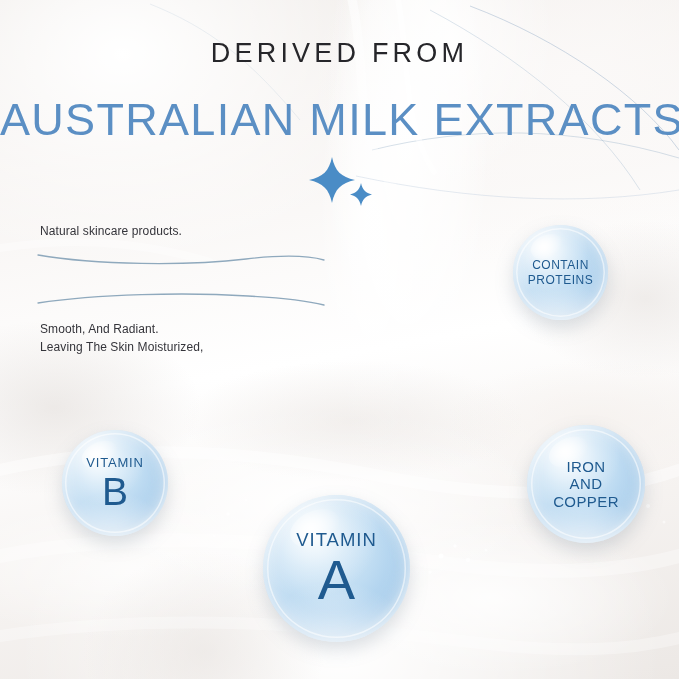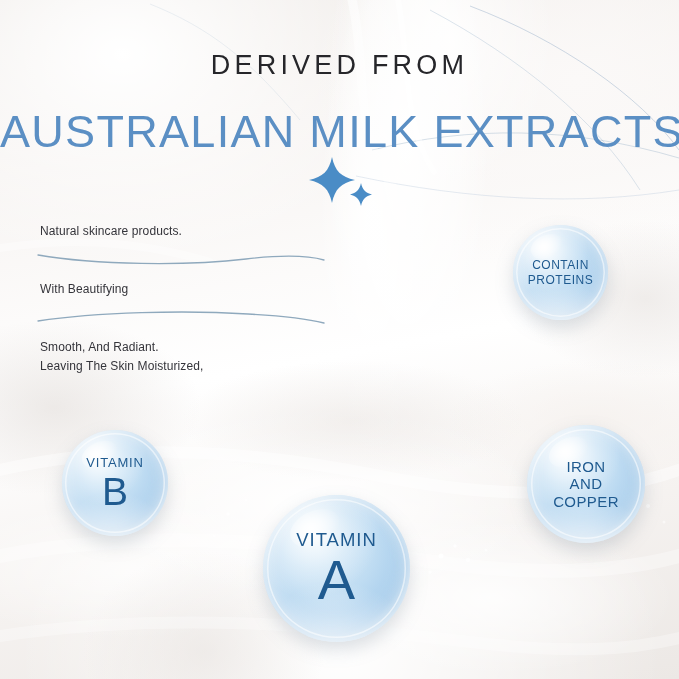--- a/index.html
+++ b/index.html
@@ -53,21 +53,21 @@
       radial-gradient(ellipse 26% 16% at 95% 44%, rgba(224,218,214,0.5) 0%, rgba(224,218,214,0) 72%),
       radial-gradient(ellipse 34% 12% at 52% 62%, rgba(228,222,218,0.42) 0%, rgba(228,222,218,0) 74%),
       radial-gradient(ellipse 24% 20% at 30% 96%, rgba(226,220,216,0.45) 0%, rgba(226,220,216,0) 74%);
   }
   .bg-svg { position: absolute; inset: 0; }
 
   
   .headline-block {
     position: absolute;
     left: 0; right: 0;
-    top: 52px;
+    top: 40px;
     text-align: center;
   }
   .kicker {
     font-size: 27px;
     letter-spacing: 4.2px;
     color: #26262a;
     font-weight: 300;
     line-height: 1;
     white-space: nowrap;
   }
@@ -230,21 +230,20 @@
     <path d="M 55 28 C 56.6 35 59.6 38 66 39.5 C 59.6 41 56.6 44 55 51 C 53.4 44 50.4 41 44 39.5 C 50.4 38 53.4 35 55 28 Z" fill="#4a8cc6"></path>
   </svg>
 
   <div class="copy">
     <p>Natural skincare products.</p>
 
     <svg class="divider" viewBox="0 0 290 26" preserveAspectRatio="none">
       <path d="M 2 9 C 60 19 150 20 210 13 C 245 9 270 9 288 14" fill="none" stroke="#8fa9bd" stroke-width="1.3" stroke-linecap="round"></path>
     </svg>
 
-    <p>With Beautifying</p>
 
     <svg class="divider" viewBox="0 0 290 26" preserveAspectRatio="none">
       <path d="M 2 17 C 60 8 150 6 212 10 C 248 12 272 15 288 19" fill="none" stroke="#8fa9bd" stroke-width="1.3" stroke-linecap="round"></path>
     </svg>
 
     <p>Smooth, And Radiant.</p>
     <p>Leaving The Skin Moisturized,</p>
   </div>
 
   <div class="bubble" id="bubble-iron">

